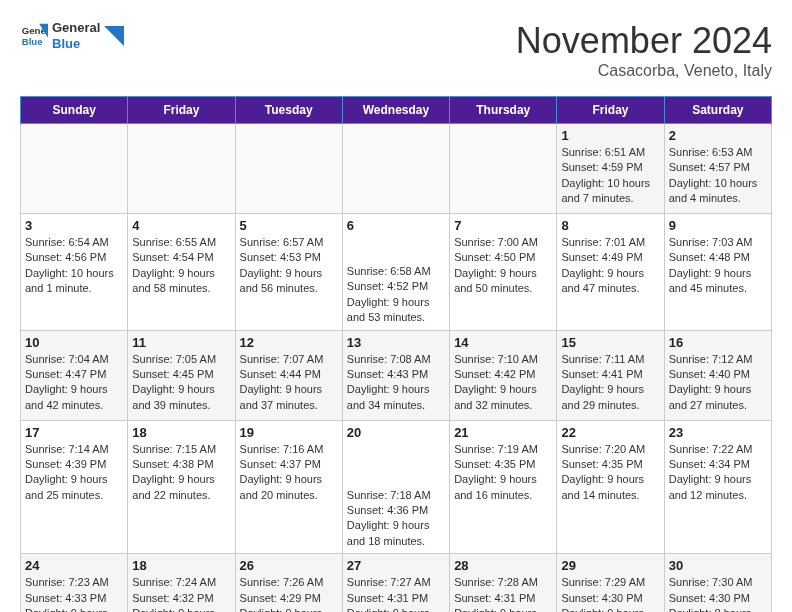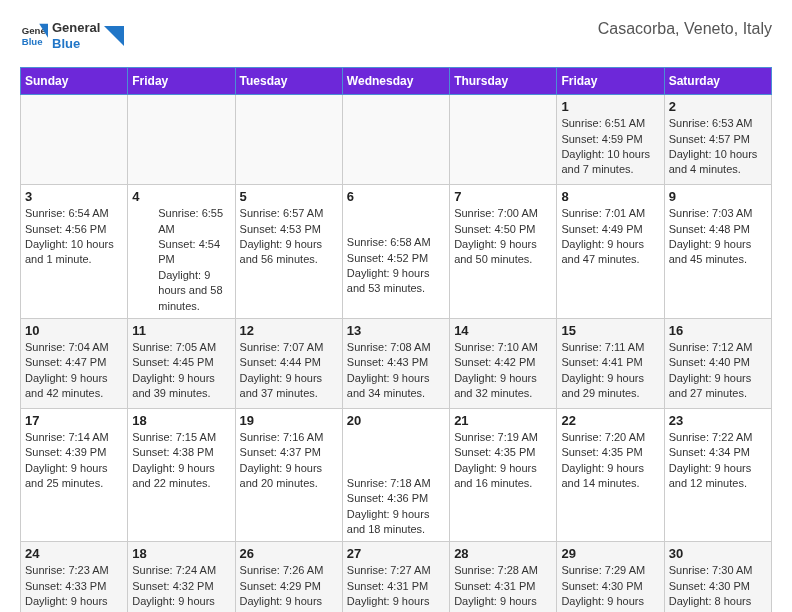--- a/index.html
+++ b/index.html
@@ -36,24 +36,24 @@
     .location {
       font-size: 16px;
       color: #555;
     }
     .calendar {
       width: 100%;
       border-collapse: collapse;
       font-size: 11px;
     }
     .calendar th {
-      background: #6d28d9;
+      background: #4c1d95;
       color: #fff;
       padding: 6px 4px;
-      text-align: left;
+      text-align: center;
       font-weight: bold;
       font-size: 12px;
       border: 1px solid #4a8fd4;
     }
     .calendar td {
       border: 1px solid #ccc;
       vertical-align: top;
       padding: 4px;
       width: 107px;
       height: 90px;
@@ -95,20 +95,21 @@
       <div style="font-size:13px; font-weight:bold; line-height:1.2;">
         <span style="color:#333;">General</span>
       </div>
       <div style="font-size:13px; font-weight:bold; color:#2176c7; line-height:1.2;">Blue</div>
     </div>
     <svg width="20" height="20" viewBox="0 0 20 20">
       <polygon points="0,0 20,0 20,20" fill="#2176c7"></polygon>
     </svg>
   </div>
   <div class="title-block">
+    <div class="month-title">November 2024</div>
     <div class="location">Casacorba, Veneto, Italy</div>
   </div>
 </div>
 
 <table class="calendar">
   <thead>
     <tr>
     <th>Sunday</th>
         <th>Friday</th>
         <th>Tuesday</th>
@@ -140,21 +141,21 @@
       </tr>
       <tr>
         <td>
           <span class="day-num">3</span>
           <div class="day-info" style="white-space: pre-line;">Sunrise: 6:54 AM
 Sunset: 4:56 PM
 Daylight: 10 hours and 1 minute.</div>
         </td>
         <td>
           <span class="day-num">4</span>
-          <div class="day-info" style="white-space: pre-line; margin-left: 26px;">Sunrise: 6:55 AM
+          <div class="day-info" style="white-space: pre-line;">Sunrise: 6:55 AM
 Sunset: 4:54 PM
 Daylight: 9 hours and 58 minutes.</div>
         </td>
         <td>
           <span class="day-num">5</span>
           <div class="day-info" style="white-space: pre-line;">Sunrise: 6:57 AM
 Sunset: 4:53 PM
 Daylight: 9 hours and 56 minutes.</div>
         </td>
         <td>

